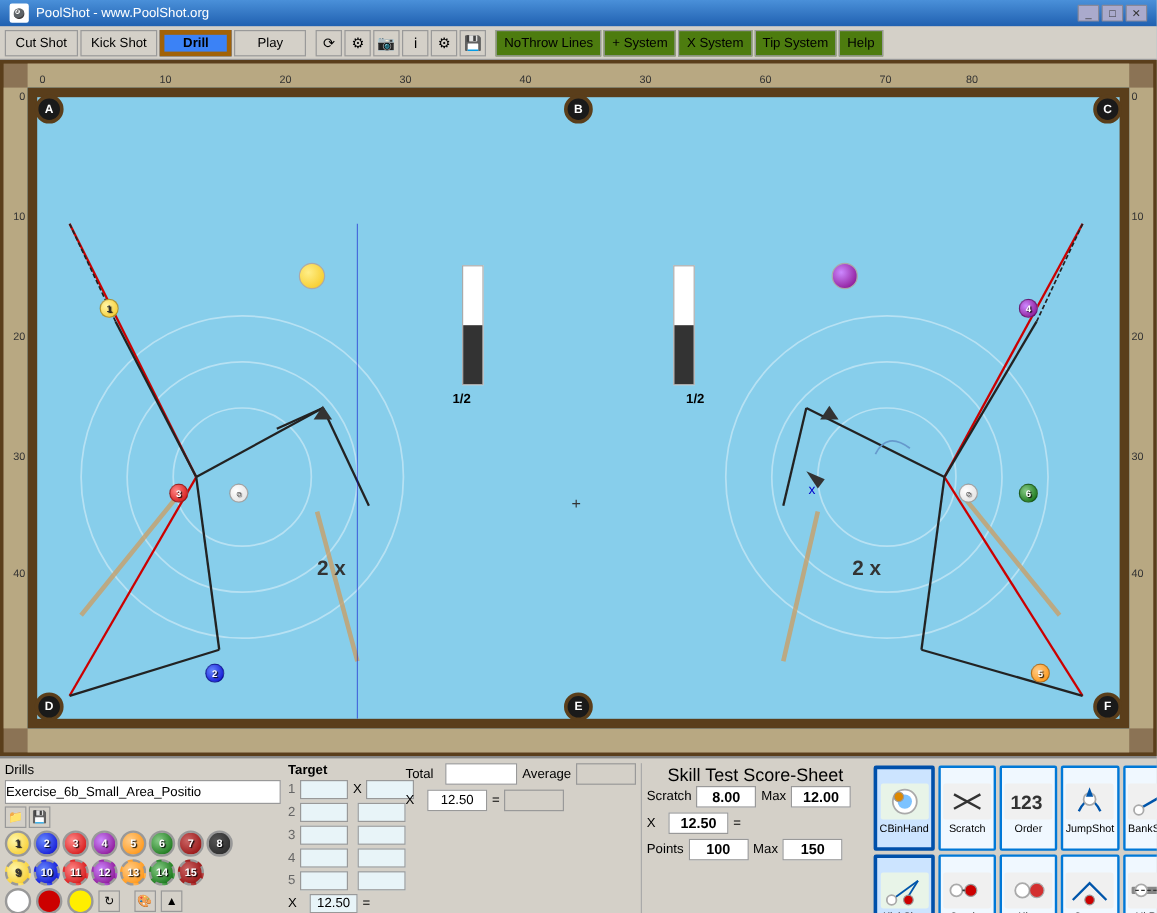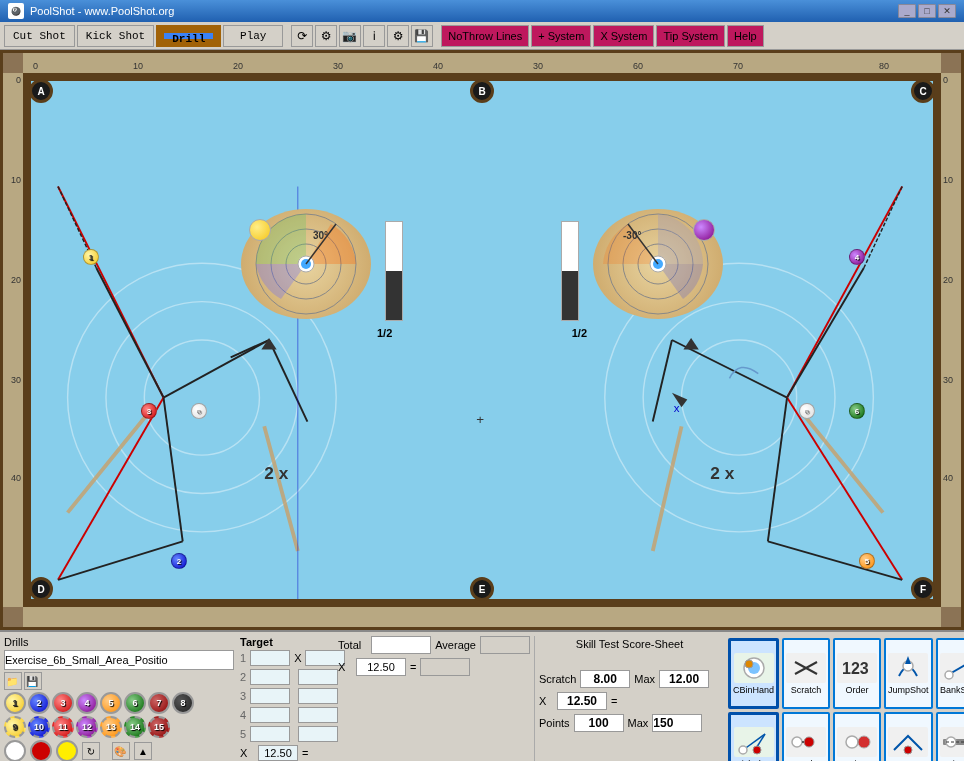--- a/index.html
+++ b/index.html
@@ -17,32 +17,32 @@
     .tb-btn { width: 18px; height: 14px; background: #aac; border: 1px solid #889; display: flex; align-items: center; justify-content: center; cursor: pointer; font-size: 9px; color: #333; border-radius: 1px; }
 
     
     .toolbar {
       height: 28px; background: #d4d0c8; border-bottom: 1px solid #999;
       display: flex; align-items: center; gap: 2px; padding: 2px 4px;
     }
     .tb-shot-btn {
       height: 22px; min-width: 60px; padding: 0 8px;
       background: #d4d0c8; border: 1px solid #999; cursor: pointer;
-      font-size: 11px; color: #000; font-family: Liberation Mono, monospace;
+      font-size: 11px; color: #000;
     }
     .tb-shot-btn.active {
-      background: #3b82f6; border: 8px solid #a16207; font-weight: bold;
+      background: #3b82f6; border: 4px solid #a16207; font-weight: bold;
     }
     .tb-icon-btn {
       width: 22px; height: 22px; background: #d4d0c8; border: 1px solid #999;
       cursor: pointer; display: flex; align-items: center; justify-content: center; font-size: 12px;
     }
     .tb-spacer { width: 4px; }
     .tb-text-btn {
-      height: 22px; padding: 0 6px; background: #be185d; border: 1px solid #999;
+      height: 22px; padding: 0 6px; background: #4d7c0f; border: 1px solid #999;
       cursor: pointer; font-size: 11px;
     }
 
     
     .table-area {
       position: relative; height: 580px; background: #8B7355;
       border: 3px solid #5a3e1b;
     }
     .pool-surface {
       position: absolute; top: 20px; left: 20px; right: 20px; bottom: 20px;
@@ -135,41 +135,41 @@
     .x-lbl { font-size: 11px; width: 14px; }
     .x-val-input { width: 50px; height: 18px; border: 1px solid #999; background: white; font-size: 11px; text-align: center; }
     .eq-lbl { font-size: 11px; }
     .eq-result { width: 50px; height: 18px; border: 1px solid #999; background: #d4d0c8; font-size: 11px; text-align: center; }
 
     
     .skill-section {
       width: 190px; flex-shrink: 0; padding: 0 4px;
       border-left: 1px solid #aaa;
     }
-    .skill-title { font-size: 11px; text-align: center; margin-bottom: 20px; padding-top: 2px; }
+    .skill-title { font-size: 15px; text-align: center; margin-bottom: 0; padding-top: 2px; }
     .skill-row { display: flex; align-items: center; gap: 4px; margin-bottom: 4px; }
     .skill-lbl { font-size: 11px; }
     .skill-input {
       width: 50px; height: 18px; border: 1px solid #999; background: white;
       font-size: 12px; font-weight: bold; text-align: center;
     }
     .skill-max-lbl { font-size: 11px; }
     .skill-max-input {
       width: 50px; height: 18px; border: 1px solid #999; background: white;
       font-size: 12px; font-weight: bold; text-align: center;
     }
     .skill-x-row { display: flex; align-items: center; gap: 4px; margin-bottom: 4px; }
     .skill-x { width: 14px; font-size: 11px; }
     .skill-x-val { width: 50px; height: 18px; border: 1px solid #999; background: white; font-size: 12px; font-weight: bold; text-align: center; }
     .skill-eq { font-size: 11px; }
     .skill-pts-row { display: flex; align-items: center; gap: 4px; }
     .skill-pts-lbl { font-size: 11px; }
     .skill-pts-val { width: 50px; height: 18px; border: 1px solid #999; background: white; font-size: 12px; font-weight: bold; text-align: center; }
     .skill-pts-max-lbl { font-size: 11px; }
-    .skill-pts-max { width: 50px; height: 18px; border: 1px solid #999; background: white; font-size: 12px; font-weight: bold; }
+    .skill-pts-max { width: 50px; height: 18px; border: 1px solid #999; background: white; font-size: 12px; font-weight: bold; text-align: center; }
 
     
     .shot-icons-section {
       flex: 1; display: grid; grid-template-columns: repeat(5, 1fr); grid-template-rows: repeat(2, 1fr);
       gap: 3px; padding: 2px 4px;
     }
     .shot-icon-btn {
       border: 2px solid #0078d7; background: #f0f8ff; cursor: pointer;
       display: flex; flex-direction: column; align-items: center; justify-content: center;
       font-size: 9px; padding: 2px; border-radius: 2px;
@@ -244,21 +244,21 @@
 
   <div style="position:absolute;top:0;left:20px;right:20px;height:20px;background:#b8a882;display:flex;align-items:flex-end;padding-bottom:2px;">
     <span style="position:absolute;left:10px;font-size:9px;color:#333;">0</span>
     <span style="position:absolute;left:110px;font-size:9px;color:#333;">10</span>
     <span style="position:absolute;left:210px;font-size:9px;color:#333;">20</span>
     <span style="position:absolute;left:310px;font-size:9px;color:#333;">30</span>
     <span style="position:absolute;left:410px;font-size:9px;color:#333;">40</span>
     <span style="position:absolute;left:510px;font-size:9px;color:#333;">30</span>
     <span style="position:absolute;left:610px;font-size:9px;color:#333;">60</span>
     <span style="position:absolute;left:710px;font-size:9px;color:#333;">70</span>
-    <span style="position:absolute;left:856px;font-size:9px;color:#333;">80</span>
+    <span style="position:absolute;left:782px;font-size:9px;color:#333;">80</span>
   </div>
 
   <div style="position:absolute;top:20px;bottom:20px;left:0;width:20px;background:#b8a882;">
     <span style="position:absolute;top:2px;right:2px;font-size:9px;color:#333;">0</span>
     <span style="position:absolute;top:102px;right:2px;font-size:9px;color:#333;">10</span>
     <span style="position:absolute;top:202px;right:2px;font-size:9px;color:#333;">20</span>
     <span style="position:absolute;top:302px;right:2px;font-size:9px;color:#333;">30</span>
     <span style="position:absolute;top:400px;right:2px;font-size:9px;color:#333;">40</span>
   </div>
 
@@ -342,59 +342,28 @@
     <div class="t-ball" style="background:radial-gradient(circle at 35% 35%, #6688ff, #0000cc);top:472px;left:140px;">2</div>
 
     <div class="t-ball" style="background:radial-gradient(circle at 35% 35%, #cc88ff, #800080);top:168px;right:68px;">4</div>
 
     <div class="t-ball" style="background:radial-gradient(circle at 35% 35%, #88cc88, #006400);top:322px;right:68px;">6</div>
 
     <div class="t-ball" style="background:radial-gradient(circle at 35% 35%, #fff, #ddd);top:322px;right:118px;color:#333;">○</div>
 
     <div class="t-ball" style="background:radial-gradient(circle at 35% 35%, #ffcc88, #ff8c00);top:472px;right:58px;">5</div>
 
-    <div style="position:absolute;top:128px;left:210px;width:130px;height:110px;background:radial-gradient(circle, #e8d4a0, #c8a060);border-radius:50%;display:flex;align-items:center;justify-content:center;overflow:hidden;">
-      <svg width="130" height="110" viewBox="0 0 130 110">
-        <circle cx="65" cy="55" r="50" fill="none" stroke="#888" stroke-width="1"></circle>
-        <circle cx="65" cy="55" r="35" fill="none" stroke="#888" stroke-width="1"></circle>
-        <circle cx="65" cy="55" r="20" fill="none" stroke="#888" stroke-width="1"></circle>
-
-        <path d="M65,55 L90,15 A50,50 0 0,1 115,55 Z" fill="rgba(255,100,0,0.3)"></path>
-        <path d="M65,55 L15,55 A50,50 0 0,1 65,5 Z" fill="rgba(100,200,100,0.3)"></path>
-        <path d="M65,55 L40,90 A50,50 0 0,1 15,55 Z" fill="rgba(100,100,255,0.3)"></path>
-
-        <circle cx="65" cy="55" r="8" fill="white" stroke="#aaa" stroke-width="1"></circle>
-        <circle cx="65" cy="55" r="5" fill="#44aaff"></circle>
-
-        <line x1="65" y1="55" x2="95" y2="15" stroke="#333" stroke-width="1.5"></line>
-        <text x="72" y="30" font-size="10" fill="#333" font-weight="bold">30°</text>
-      </svg>
-    </div>
 
     <div style="position:absolute;top:138px;left:218px;width:22px;height:22px;background:radial-gradient(circle at 35% 35%, #ffee88, #f5c518);border-radius:50%;border:1px solid #aaa;"></div>
 
     <div style="position:absolute;top:140px;left:354px;width:18px;height:100px;background:white;border:1px solid #aaa;">
       <div style="position:absolute;bottom:0;width:100%;height:50%;background:#333;"></div>
     </div>
     <div style="position:absolute;top:246px;left:346px;font-size:11px;font-weight:bold;">1/2</div>
 
-    <div style="position:absolute;top:128px;right:210px;width:130px;height:110px;background:radial-gradient(circle, #e8d4a0, #c8a060);border-radius:50%;display:flex;align-items:center;justify-content:center;overflow:hidden;">
-      <svg width="130" height="110" viewBox="0 0 130 110">
-        <circle cx="65" cy="55" r="50" fill="none" stroke="#888" stroke-width="1"></circle>
-        <circle cx="65" cy="55" r="35" fill="none" stroke="#888" stroke-width="1"></circle>
-        <circle cx="65" cy="55" r="20" fill="none" stroke="#888" stroke-width="1"></circle>
-        <path d="M65,55 L35,15 A50,50 0 0,0 10,55 Z" fill="rgba(255,100,0,0.2)"></path>
-        <path d="M65,55 L110,55 A50,50 0 0,0 65,5 Z" fill="rgba(150,150,200,0.3)"></path>
-        <path d="M65,55 L90,90 A50,50 0 0,0 110,55 Z" fill="rgba(100,100,200,0.3)"></path>
-        <circle cx="65" cy="55" r="8" fill="white" stroke="#aaa" stroke-width="1"></circle>
-        <circle cx="65" cy="55" r="5" fill="#44aaff"></circle>
-        <line x1="65" y1="55" x2="35" y2="15" stroke="#333" stroke-width="1.5"></line>
-        <text x="30" y="30" font-size="10" fill="#333" font-weight="bold">-30°</text>
-      </svg>
-    </div>
 
     <div style="position:absolute;top:138px;right:218px;width:22px;height:22px;background:radial-gradient(circle at 35% 35%, #cc88ff, #800080);border-radius:50%;border:1px solid #aaa;"></div>
 
     <div style="position:absolute;top:140px;right:354px;width:18px;height:100px;background:white;border:1px solid #aaa;">
       <div style="position:absolute;bottom:0;width:100%;height:50%;background:#333;"></div>
     </div>
     <div style="position:absolute;top:246px;right:346px;font-size:11px;font-weight:bold;">1/2</div>
   </div>
 </div>
 

